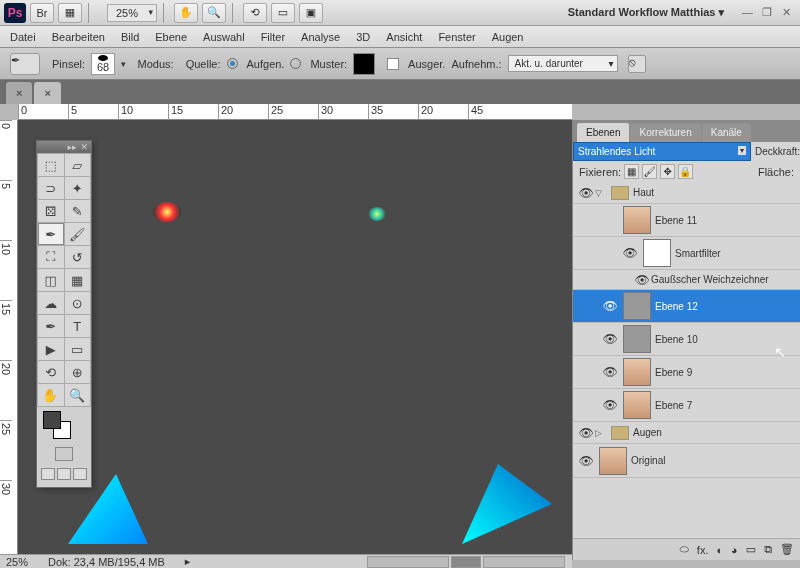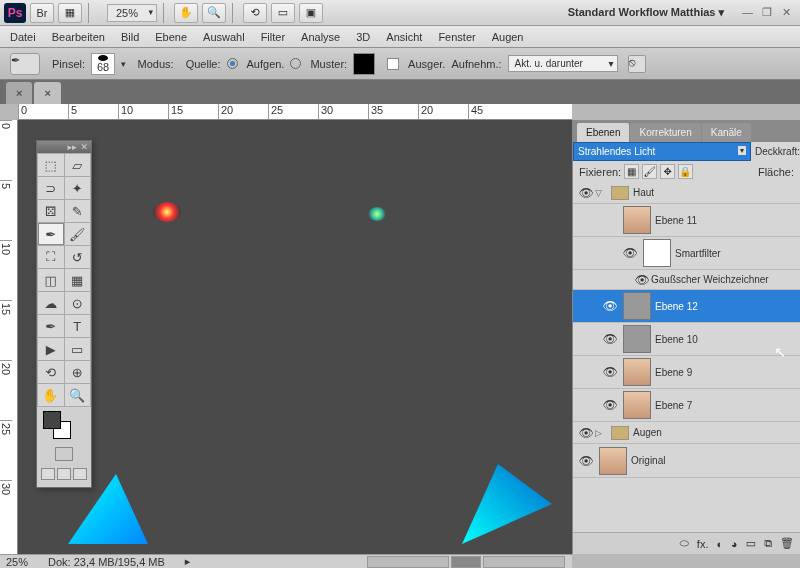--- a/index.html
+++ b/index.html
@@ -49,21 +49,21 @@
 .toolbox .grid{display:grid;grid-template-columns:1fr 1fr;gap:1px;background:#aaa;padding:1px}
 .toolbox .cell{height:22px;background:#d8d8d8;display:flex;align-items:center;justify-content:center;font-size:13px;color:#444}
 .toolbox .cell.sel{background:#f0f0f0;border:1px solid #888}
 .toolbox .sw{height:36px;position:relative;padding:4px}
 .toolbox .sw .fg{position:absolute;top:4px;left:6px;width:18px;height:18px;background:#444;border:1px solid #000}
 .toolbox .sw .bg{position:absolute;top:14px;left:16px;width:18px;height:18px;background:#fff;border:1px solid #000}
 .toolbox .qm{height:22px;display:flex;justify-content:center;align-items:center}
 .toolbox .qm span{width:18px;height:14px;border:1px solid #888;margin:0 1px;background:#ccc}
 .toolbox .scr{height:22px;display:flex;justify-content:center;gap:2px;padding:3px}
 .toolbox .scr span{width:14px;height:12px;border:1px solid #888;background:#ddd}
-.panels{position:absolute;top:120px;right:0;width:228px;bottom:14px;background:#d6d6d6;border-left:1px solid #888;display:flex;flex-direction:column}
+.panels{position:absolute;top:120px;right:0;width:228px;bottom:8px;background:#d6d6d6;border-left:1px solid #888;display:flex;flex-direction:column}
 .pnl-tabs{height:22px;background:#8a8a8a;display:flex;align-items:flex-end;padding-left:4px}
 .ptab{padding:4px 9px;background:#949494;color:#eee;font-size:10px;border-top-left-radius:2px;border-top-right-radius:2px;margin-right:1px}
 .ptab.act{background:#d6d6d6;color:#222}
 .blend-row{display:flex;align-items:center;padding:0;gap:4px}
 .blend{flex:1;background:#2b7fd6;color:#fff;padding:3px 4px;border:1px solid #1a5a9e;position:relative;font-size:10px}
 .blend:after{content:"▾";position:absolute;right:4px;top:3px;color:#333;background:#ddd;padding:0 2px;font-size:8px}
 .opac{font-size:10px}
 .lock-row{display:flex;align-items:center;padding:3px 6px;gap:3px;font-size:10px}
 .lock-row .li{width:15px;height:15px;border:1px solid #aaa;display:flex;align-items:center;justify-content:center;font-size:10px;background:#e4e4e4}
 .layers{flex:1;overflow:auto;background:#d6d6d6}

